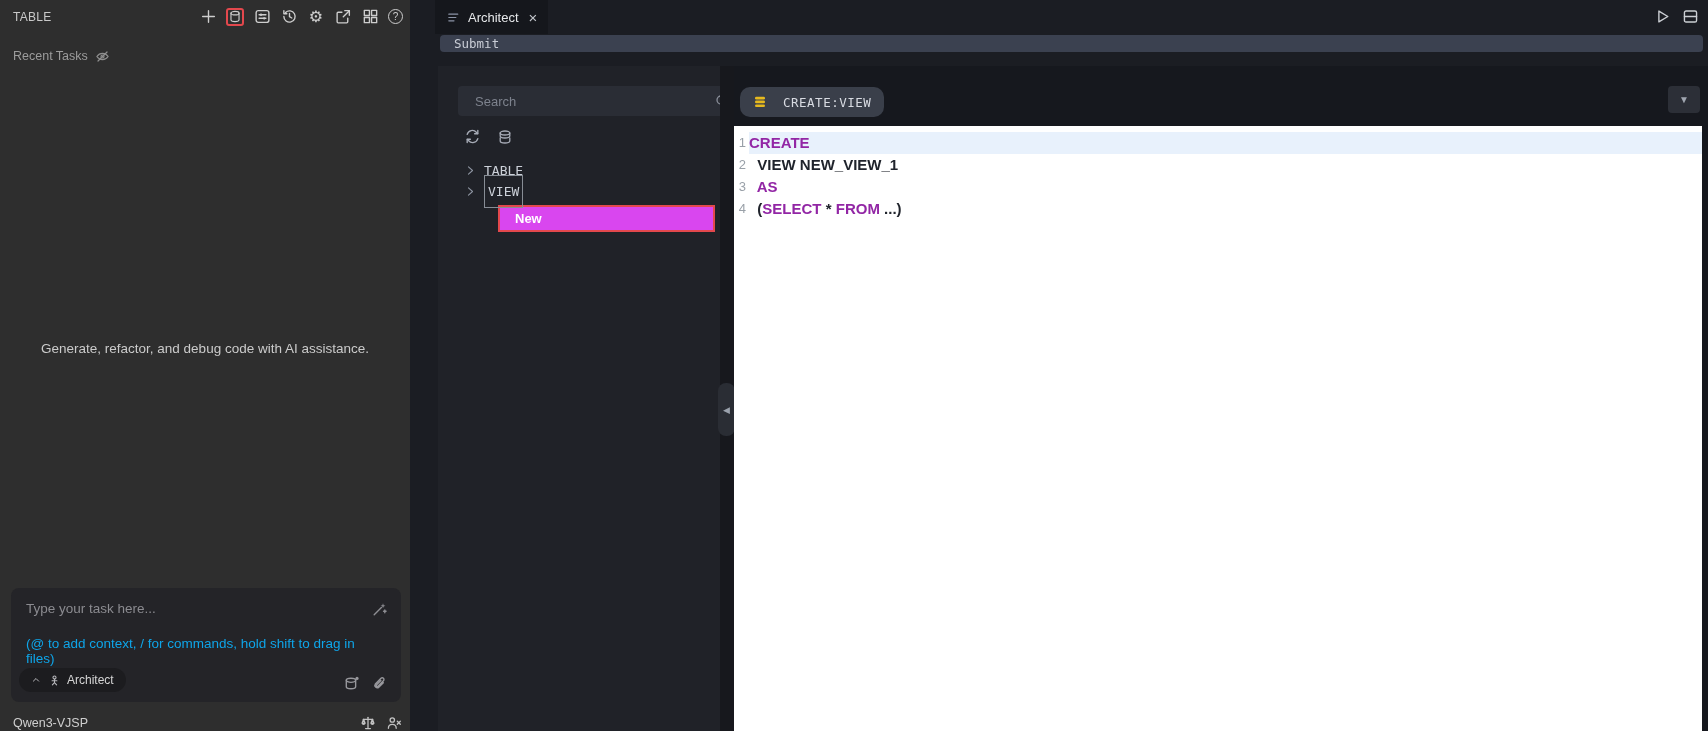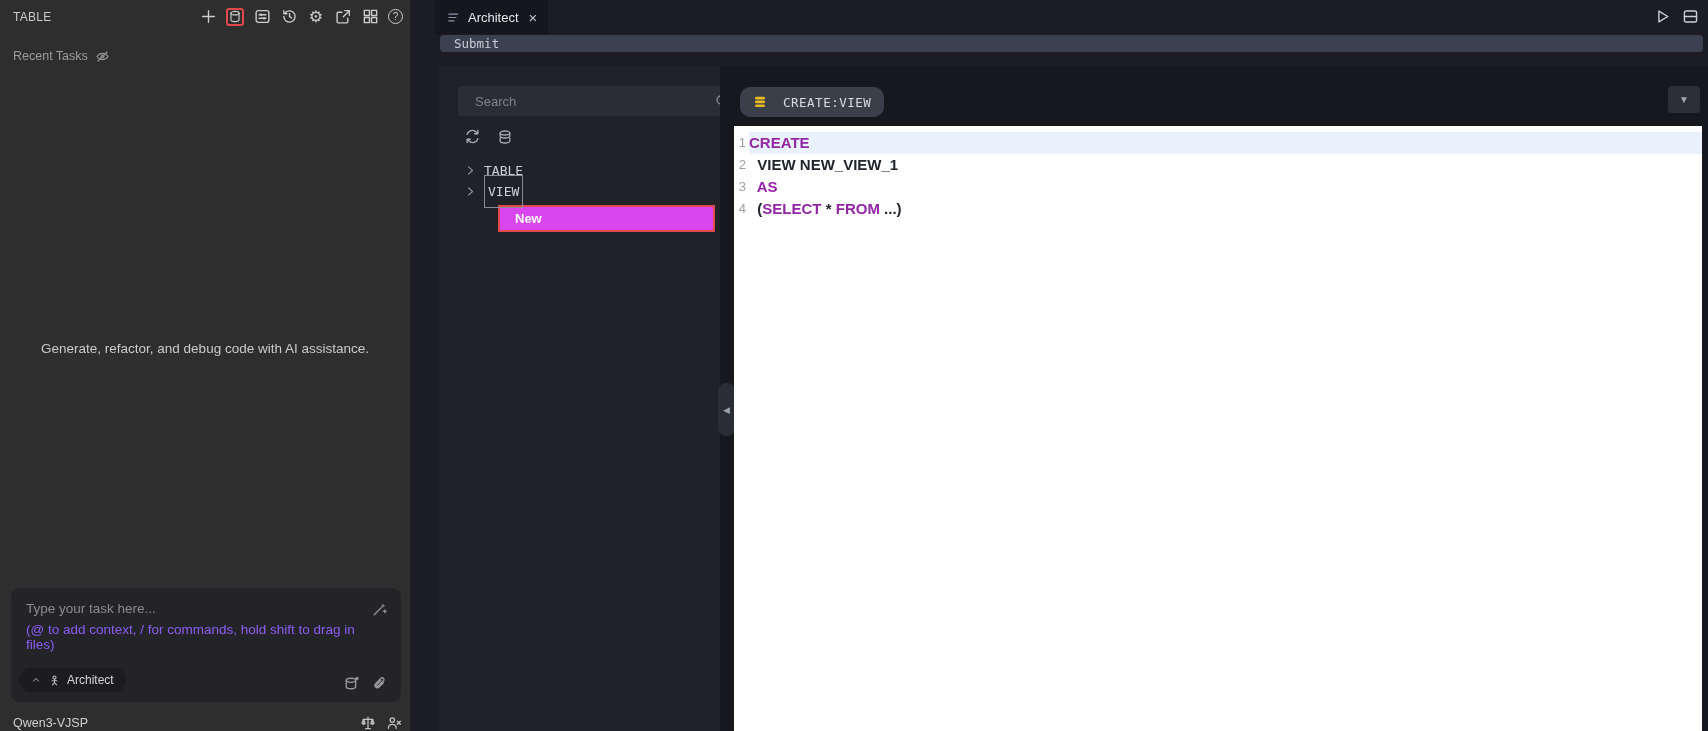--- a/index.html
+++ b/index.html
@@ -21,21 +21,21 @@
   .gear-glyph { font-size:16px; line-height:1; }
   .help-circle { width:15px; height:15px; border:1.3px solid #cdcdcd; border-radius:50%; font-size:10px; color:#cdcdcd; display:flex; align-items:center; justify-content:center; }
 
   .recent-tasks { position:absolute; top:48px; left:13px; display:flex; align-items:center; gap:7px; color:#9c9c9c; font-size:12.5px; }
   .recent-tasks .icon { width:16px; height:16px; color:#8f8f8f; }
 
   .empty-state { position:absolute; top:341px; left:20px; right:20px; text-align:center; color:#cbcbcb; font-size:13.5px; }
 
   .task-box { position:absolute; left:11px; right:9px; top:588px; height:114px; background:#242428; border-radius:8px; padding:13px 15px; }
   .task-placeholder { color:#8b8b90; font-size:13.5px; }
-  .task-hint { margin-top:6px; color:#8b5cf6; font-size:13.5px; }
+  .task-hint { margin-top:20px; color:#0ea5e9; font-size:13.5px; }
   .wand { position:absolute; top:13px; right:13px; width:17px; height:17px; color:#8e8e93; }
   .mode-pill { position:absolute; left:8px; bottom:10px; height:24px; background:#1c1c1f; border-radius:12px; display:flex; align-items:center; gap:6px; padding:0 12px 0 10px; color:#d6d6d6; font-size:12px; }
   .mode-pill .icon { width:13px; height:13px; color:#b9b9bd; }
   .box-icons { position:absolute; right:13px; bottom:10px; display:flex; align-items:center; gap:11px; color:#97979c; }
   .box-icons .icon { width:17px; height:17px; }
 
   .model-row { position:absolute; left:13px; right:8px; top:714px; display:flex; align-items:center; }
   .model-label { color:#cfcfcf; font-size:12.5px; }
   .model-icons { margin-left:auto; display:flex; gap:9px; color:#c2c2c2; }
   .model-icons .icon { width:17px; height:17px; }

